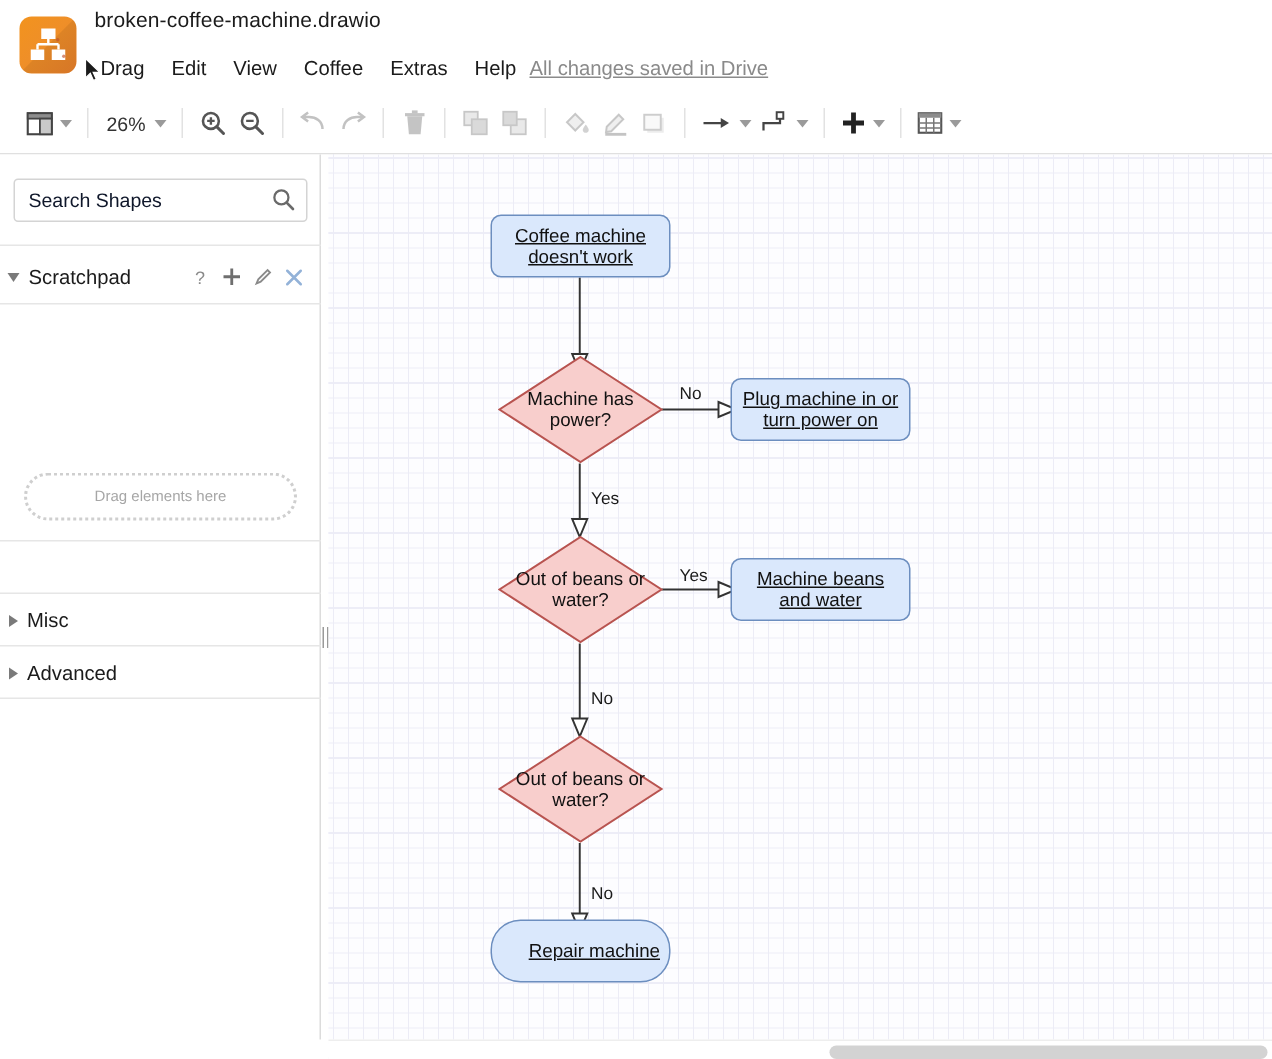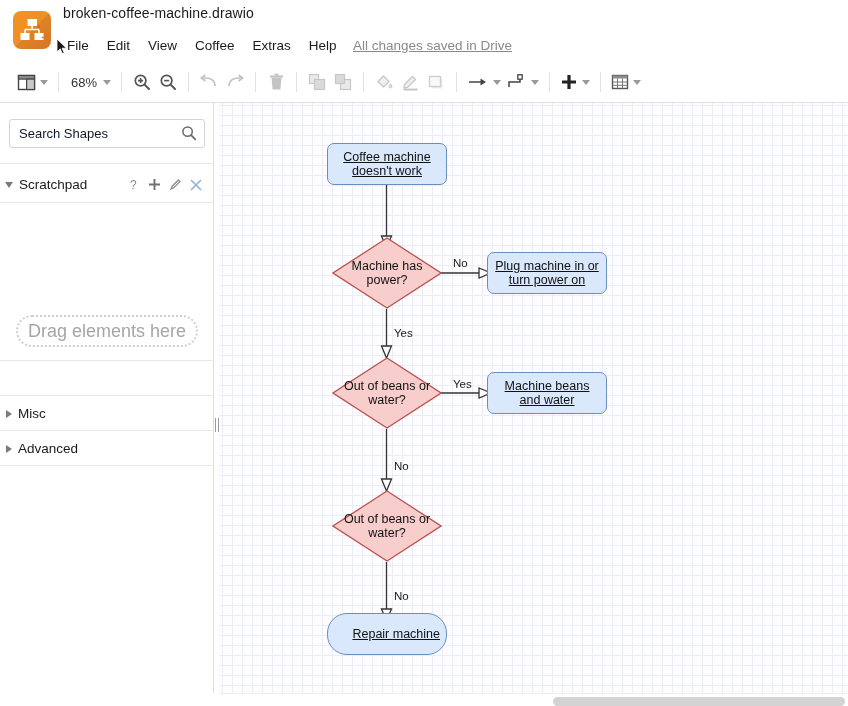--- a/index.html
+++ b/index.html
@@ -92,21 +92,21 @@
   .sb-label { font-size: 13.5px; color: #1b1b1b; }
   .scratch-actions {
     position: absolute; right: 12px; top: 50%; transform: translateY(-50%);
     display: flex; align-items: center; gap: 8px;
   }
   .scratch-actions .act { cursor: pointer; display: flex; align-items: center; }
   .dropzone {
     position: absolute; left: 16px; top: 212px; width: 182px; height: 32px;
     border: 2px dotted #cfcfcf; border-radius: 16px;
     display: flex; align-items: center; justify-content: center;
-    font-size: 18px; color: #a6a6a6;
+    font-size: 10px; color: #a6a6a6;
   }
 
   
   .splitter {
     position: absolute; left: 214px; top: 103px; width: 5px; height: 603px;
     background: #ffffff; cursor: col-resize;
   }
   .splitter-grip {
     position: absolute; left: 215px; top: 418px; width: 4px; height: 14px;
     cursor: col-resize;
@@ -182,21 +182,21 @@
         <rect x="21.5" y="22" width="9" height="7" fill="#fff"></rect>
         <path d="M19.2 15 L19.2 18.5 M12 18.5 L26 18.5 M12 18.5 L12 22 M26 18.5 L26 22" stroke="#fff" stroke-width="1.6" fill="none"></path>
         <circle cx="25.5" cy="15.5" r="1.1" fill="#c0522c" opacity=".65"></circle>
         <circle cx="29.5" cy="26.5" r="1.1" fill="#c0522c" opacity=".65"></circle>
       </svg>
     </div>
 
     <div class="doc-title">broken-coffee-machine.drawio</div>
 
     <div class="menubar">
-      <div class="menu-item">File</div>
+      <div class="menu-item">Drag</div>
       <div class="menu-item">Edit</div>
       <div class="menu-item">View</div>
       <div class="menu-item">Coffee</div>
       <div class="menu-item">Extras</div>
       <div class="menu-item">Help</div>
     </div>
 
     <div class="save-status">All changes saved in Drive</div>
 
     <svg class="cursor-arrow" viewBox="0 0 12 18">
@@ -212,21 +212,21 @@
         <rect x="1.5" y="1.5" width="16" height="14" fill="#fff" stroke="#444" stroke-width="1.4"></rect>
         <rect x="1.5" y="1.5" width="16" height="3.6" fill="#8d8d8d" stroke="#444" stroke-width="1.2"></rect>
         <rect x="9.6" y="5.1" width="7.9" height="10.4" fill="#c9c9c9" stroke="#444" stroke-width="1.2"></rect>
       </svg>
       <span class="caret"></span>
     </div>
 
     <div class="tb-sep"></div>
 
     <div class="tb-btn">
-      <span class="zoom-label">68%</span>
+      <span class="zoom-label">26%</span>
       <span class="caret"></span>
     </div>
 
     <div class="tb-sep"></div>
 
     <div class="tb-btn">
       <svg width="18" height="18" viewBox="0 0 18 18">
         <circle cx="7.6" cy="7.6" r="5.3" fill="none" stroke="#555" stroke-width="1.7"></circle>
         <path d="M11.6 11.6 L16 16" stroke="#555" stroke-width="2" stroke-linecap="round"></path>
         <path d="M7.6 5.1 L7.6 10.1 M5.1 7.6 L10.1 7.6" stroke="#555" stroke-width="1.6"></path>

